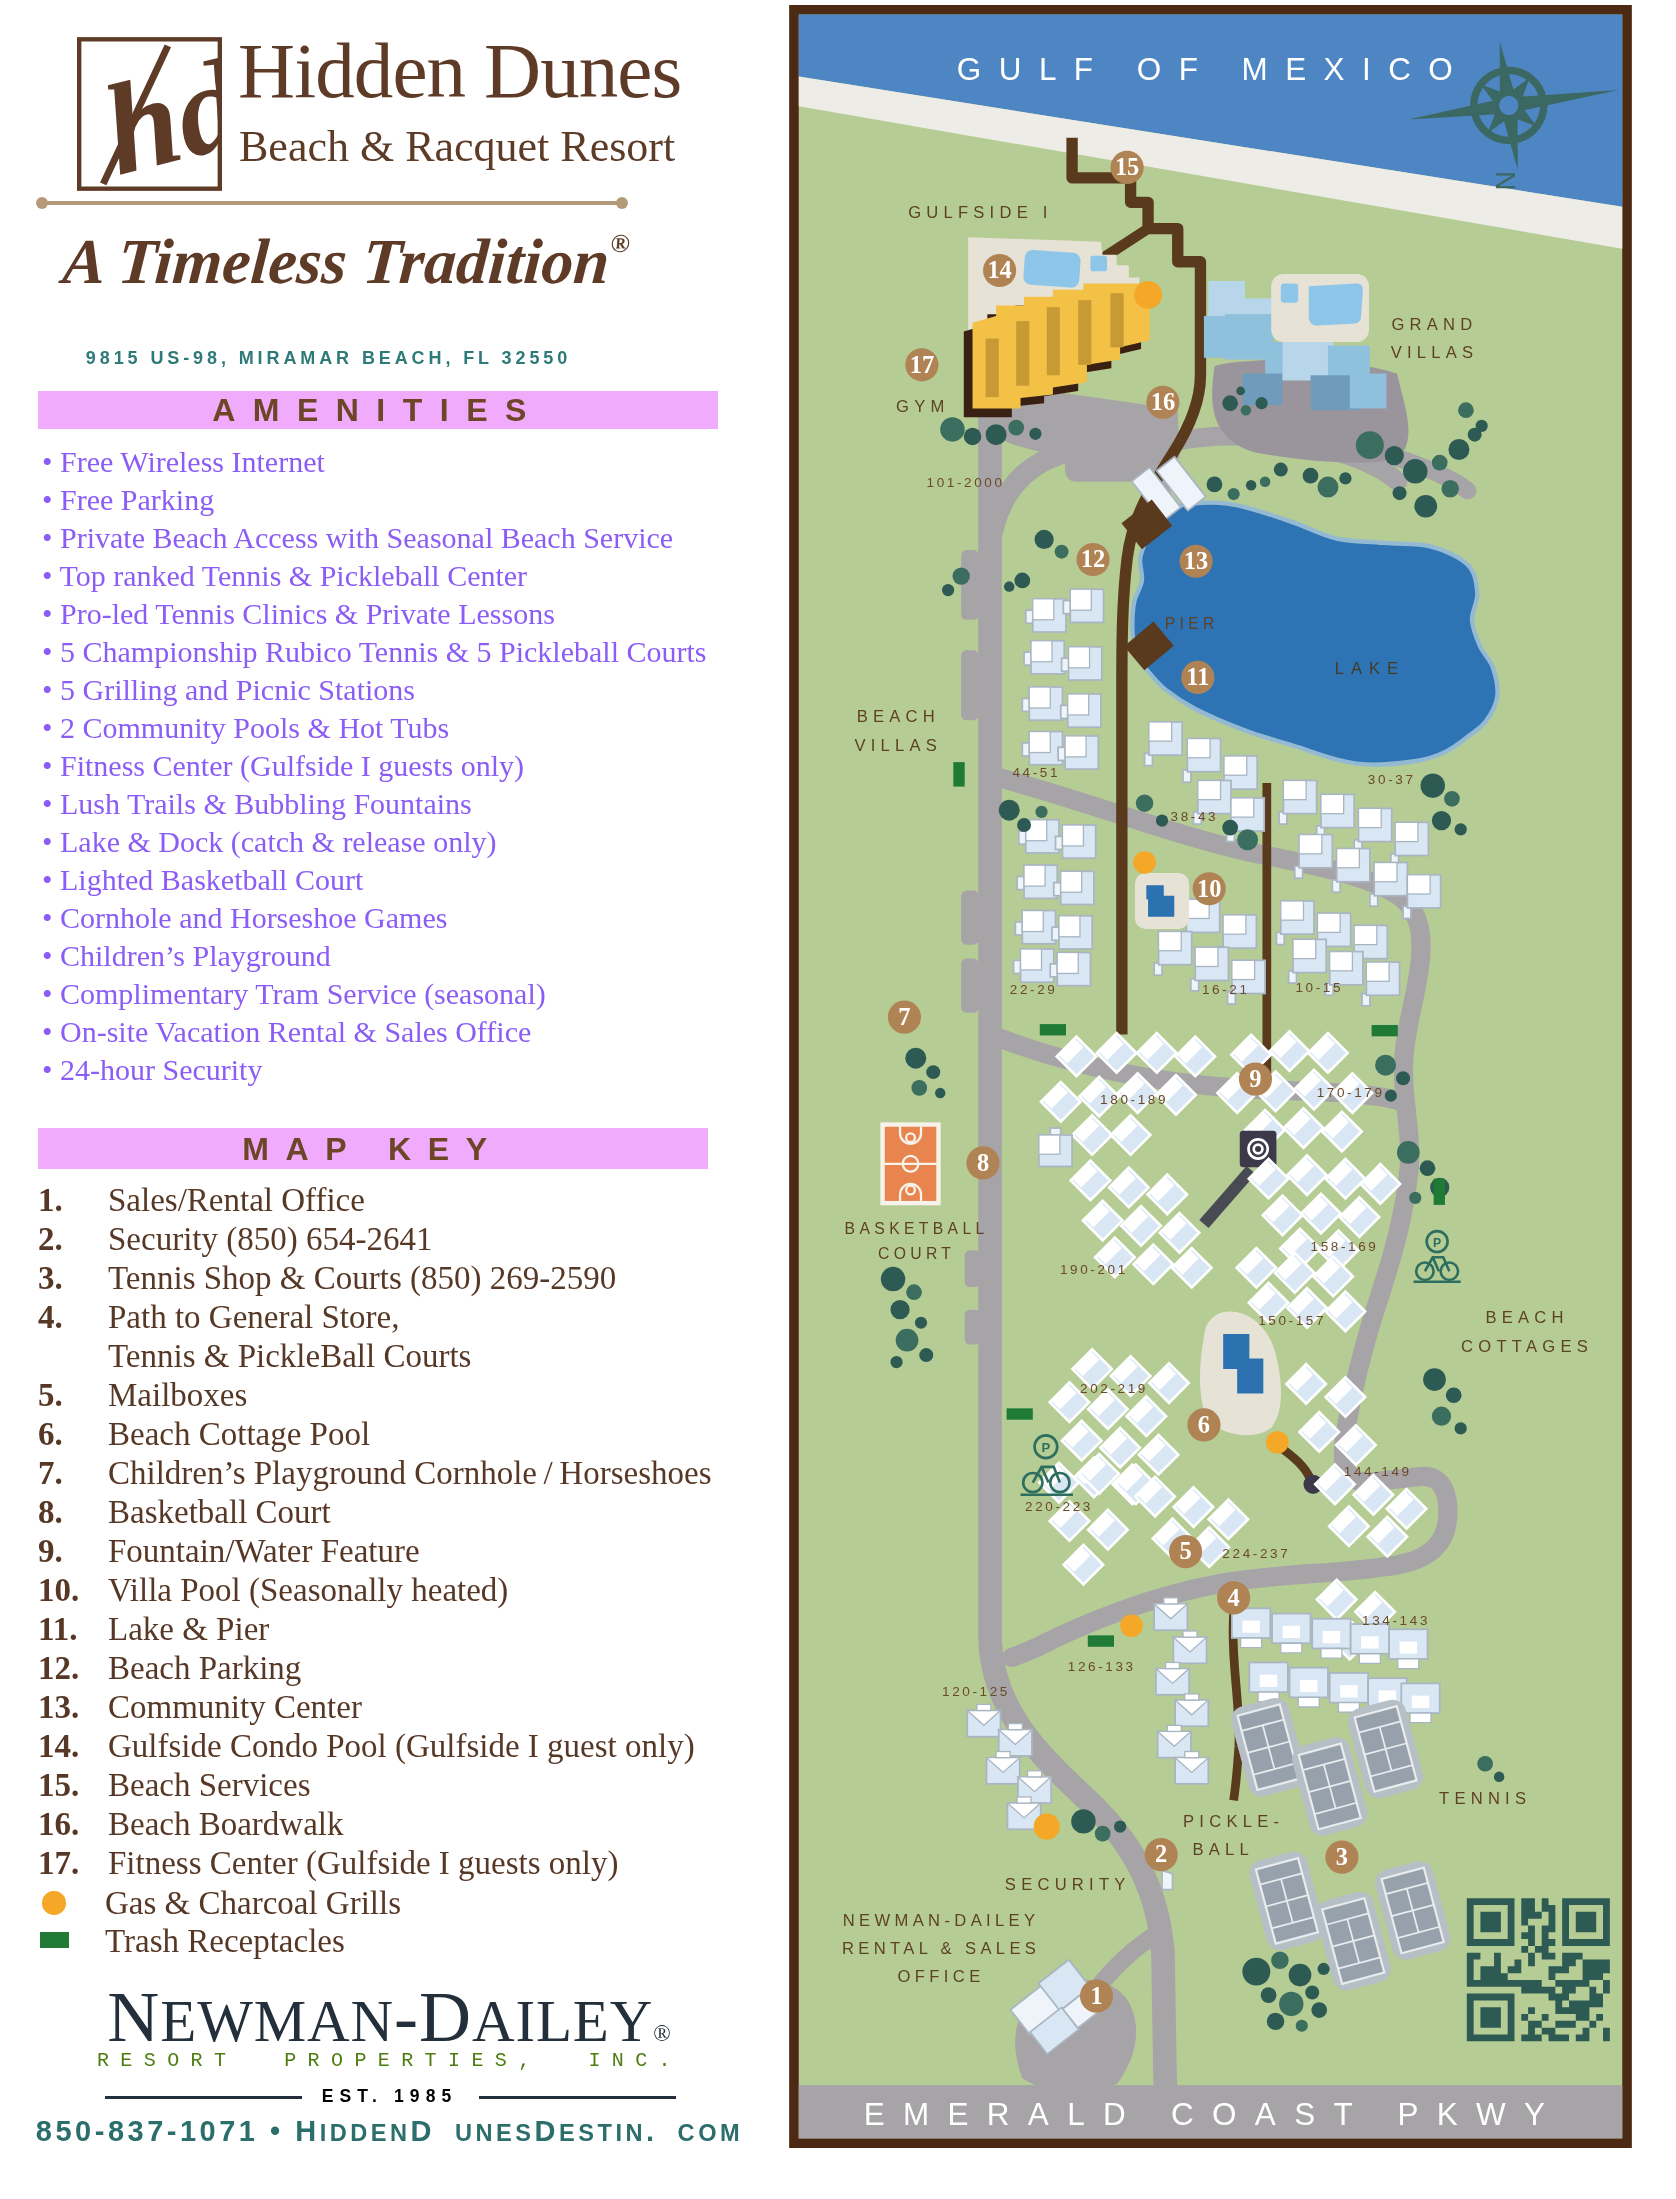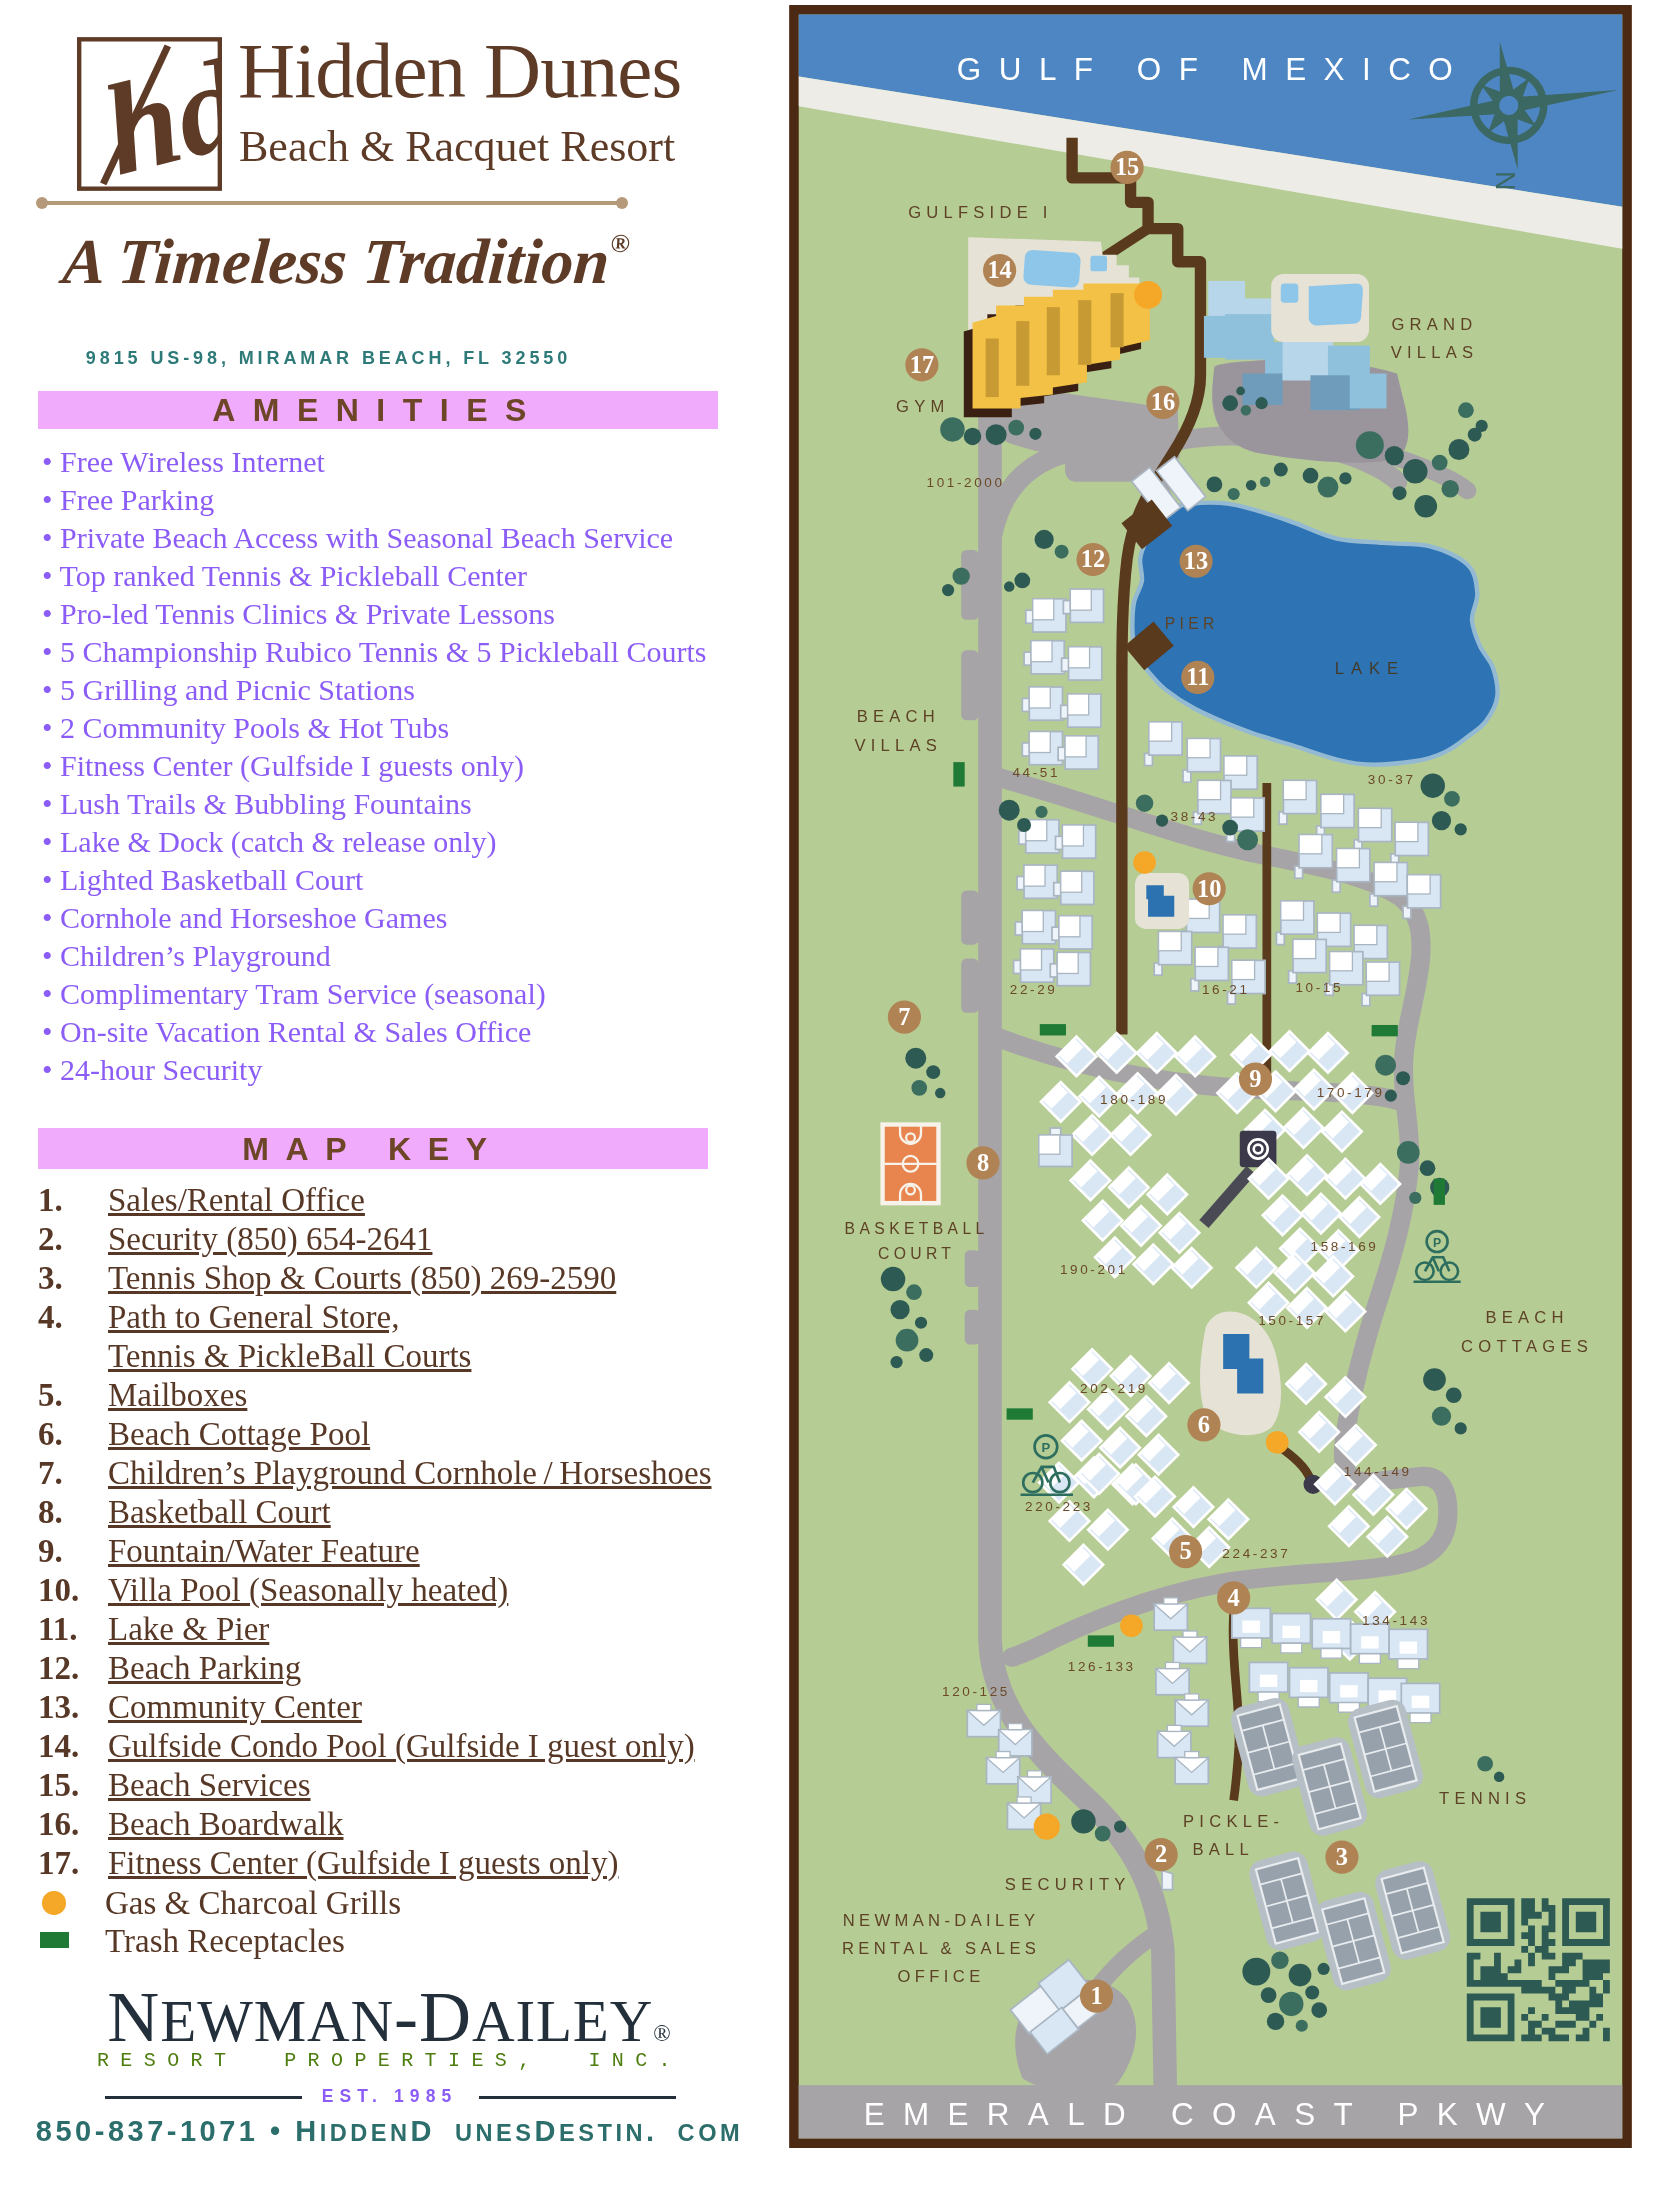--- a/index.html
+++ b/index.html
@@ -6,21 +6,21 @@
 body{width:1677px;height:2199px;background:#ffffff;position:relative;overflow:hidden;
      font-family:"Liberation Sans",sans-serif;}
 .abs{position:absolute;}
 .serif{font-family:"Liberation Serif",serif;}
 .brown{color:#5d3b27;}
 .banner{background:#f0abfc;color:#6d4527;text-align:center;
   font-family:"Liberation Sans",sans-serif;font-weight:bold;}
 .amen{font-family:"Liberation Serif",serif;color:#8b5cf6;font-size:30px;line-height:38px;white-space:nowrap;}
 .mk{font-family:"Liberation Serif",serif;color:#573826;font-size:33px;line-height:39px;white-space:nowrap;}
 .mk .n{display:inline-block;width:70px;font-weight:bold;}
-.mk .t{display:inline-block;text-decoration:underline;}
+.mk .t{display:inline-block;}
 </style>
 </head>
 <body>
 
 <div class="abs" id="leftcol" style="left:0;top:0;width:786px;height:2199px;">
 
 <svg class="abs" style="left:77px;top:37px;" width="145" height="154" viewBox="0 0 166 176">
   <rect x="2.5" y="2.5" width="161" height="171" fill="#ffffff" stroke="#5d3b27" stroke-width="5"></rect>
   <g fill="none" stroke="#5d3b27">
     <path d="M30,168 L104,10" stroke-width="8"></path>
@@ -90,21 +90,21 @@
 
 <div class="abs" style="left:40px;top:1932px;width:29px;height:15.7px;background:#1e7a34;"></div>
 <div class="abs mk" style="left:105px;top:1922px;">Trash Receptacles</div>
 
 <div class="abs serif" style="left:0;top:1976px;width:779px;text-align:center;font-size:72px;color:#232f3a;letter-spacing:0.9px;">N<span style="font-size:59px;">EWMAN</span>-D<span style="font-size:59px;">AILEY</span><span style="font-size:23px;">®</span></div>
 
 <div class="abs" style="left:0;top:2049px;width:779px;text-align:center;font-size:20px;color:#4d7c0f;letter-spacing:11.4px;font-family:Liberation Mono, monospace;">RESORT&nbsp;&nbsp;PROPERTIES,&nbsp;&nbsp;INC.</div>
 
 <div class="abs" style="left:105px;top:2096px;width:197px;height:2.6px;background:#232f3a;"></div>
 <div class="abs" style="left:479px;top:2096px;width:197px;height:2.6px;background:#232f3a;"></div>
-<div class="abs" style="left:0;top:2086px;width:779px;text-align:center;font-size:17.5px;font-weight:bold;color:#8b5cf6;letter-spacing:6.1px;">EST. 1985</div>
+<div class="abs" style="left:0;top:2086px;width:779px;text-align:center;font-size:17.5px;font-weight:bold;color:#000000;letter-spacing:6.1px;">EST. 1985</div>
 
 <div class="abs" style="left:0;top:2115px;width:779px;text-align:center;font-size:29px;color:#2c6e6b;letter-spacing:3.5px;font-weight:bold;">850-837-1071 • H<span style="font-size:23.6px;">IDDEN</span>D<span style="font-size:23.6px;margin-left:20px;">UNES</span>D<span style="font-size:23.6px;">ESTIN</span>.<span style="font-size:23.6px;margin-left:20px;">COM</span></div>
 
 </div>
 
 <svg class="abs" style="left:789px;top:5.2px;" width="843" height="2143" viewBox="903 6 965 2454">
 
 <rect x="903" y="6" width="965" height="2454" fill="#4c2913"></rect>
 
 <rect x="914" y="17" width="943" height="2432" fill="#b6cc95"></rect>

